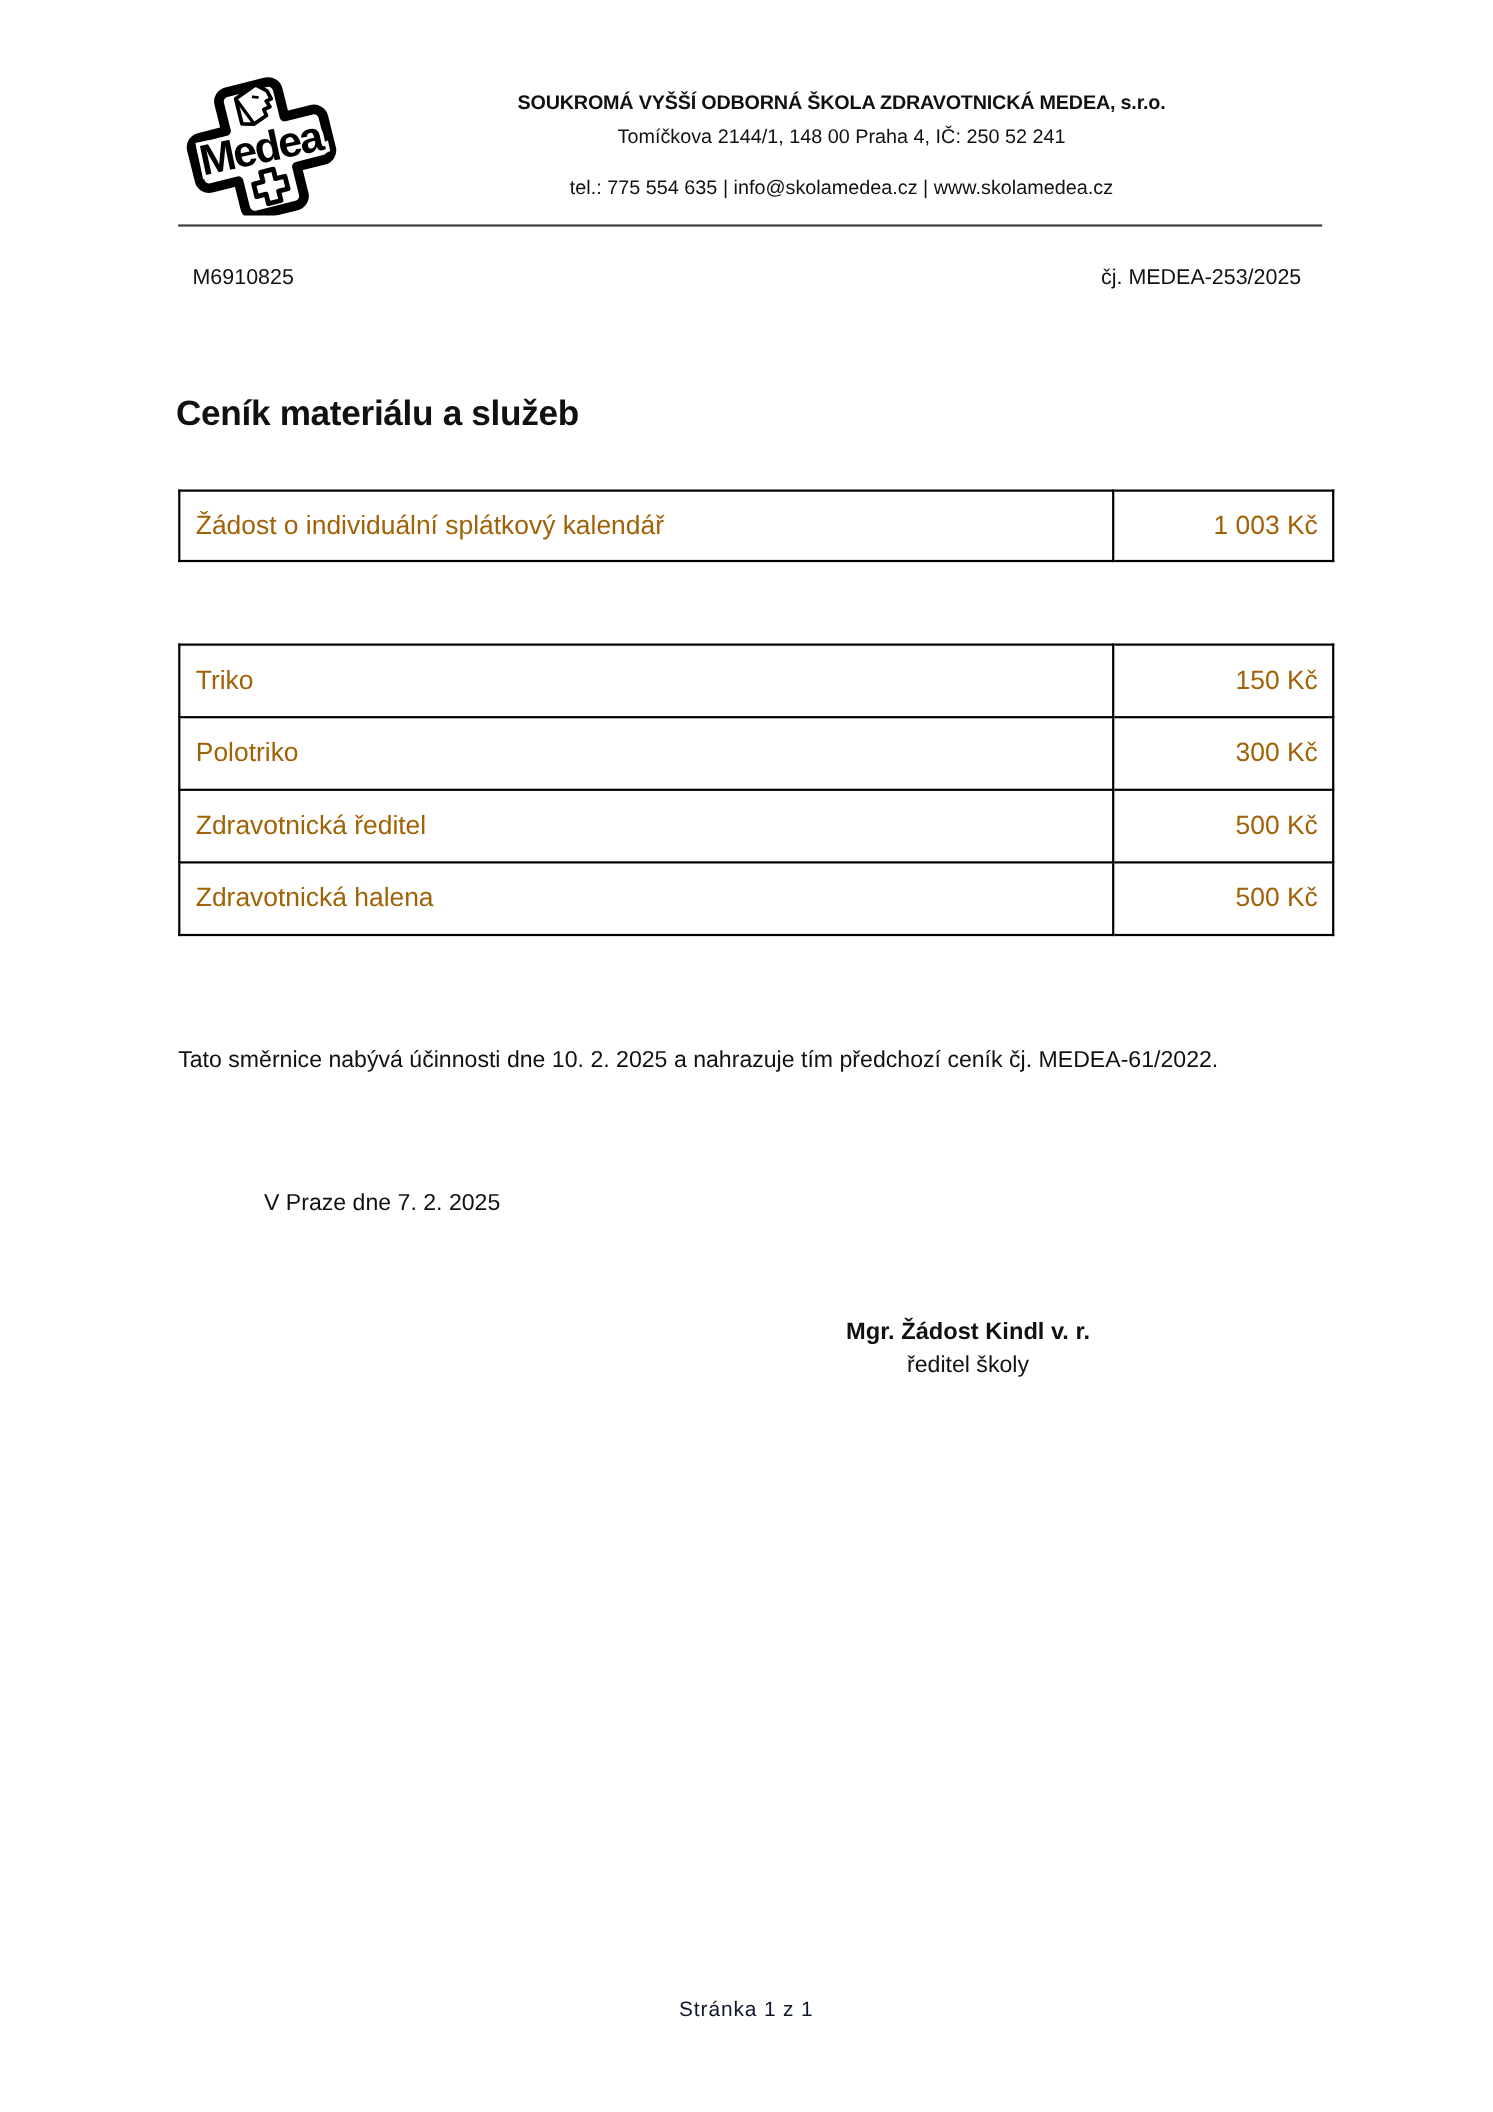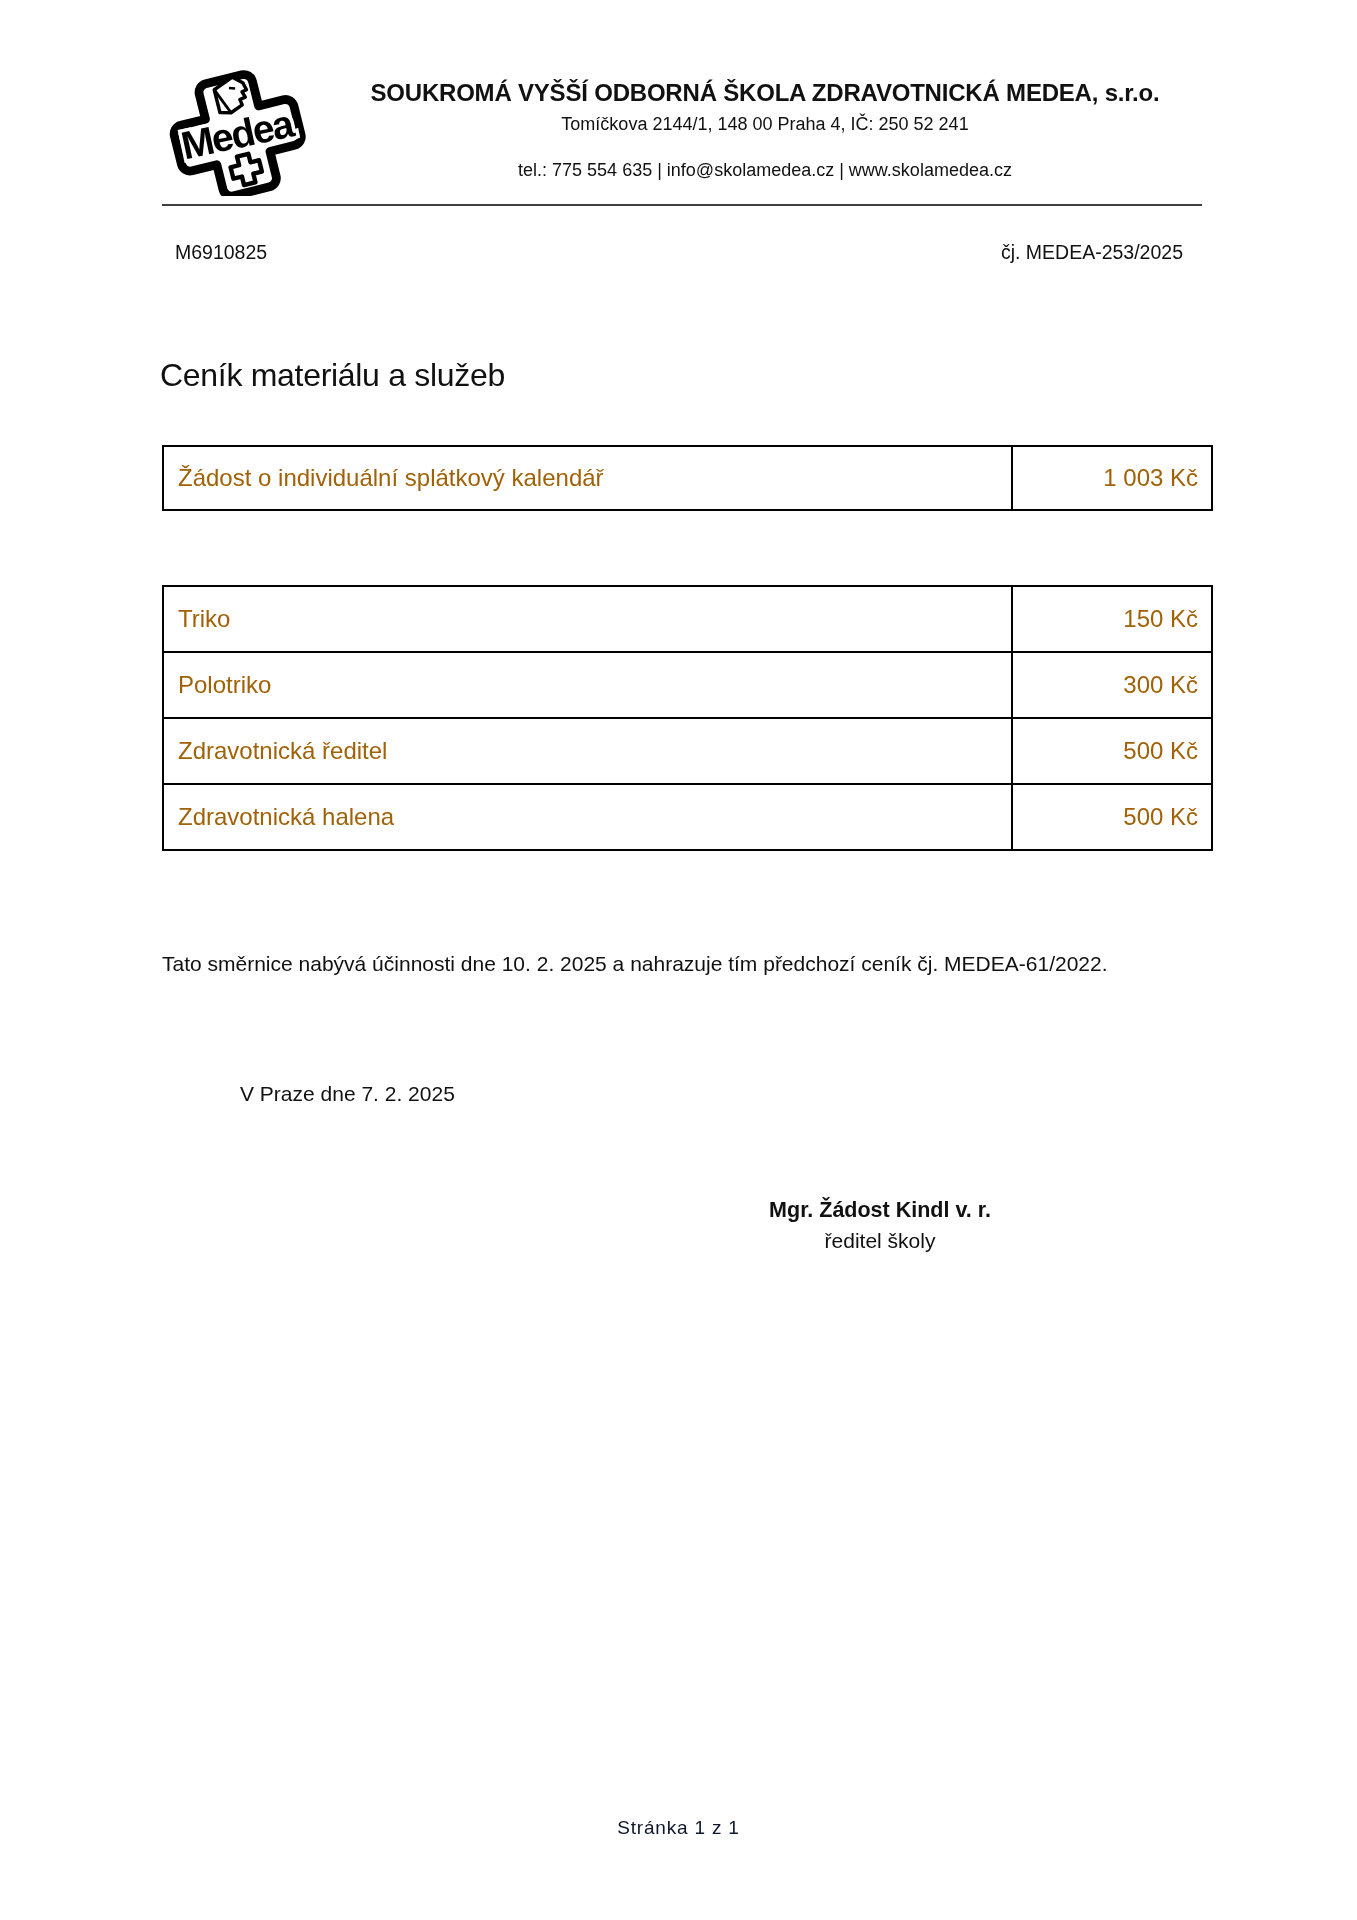--- a/index.html
+++ b/index.html
@@ -10,37 +10,37 @@
     font-family:"Liberation Sans",sans-serif;
     color:#111111;
     overflow:hidden;
   }
   
   .logo{position:absolute;left:163px;top:64px;width:148px;height:132px;}
   .header-text{
     position:absolute;left:320px;top:82px;width:890px;
     text-align:center;
   }
-  .school-name{font-size:24px;font-weight:bold;line-height:22px;letter-spacing:-0.2px;}
+  .school-name{font-size:18px;font-weight:bold;line-height:22px;letter-spacing:-0.2px;}
   .school-address{font-size:18px;line-height:22px;margin-top:9px;}
   .school-contact{font-size:18px;line-height:22px;margin-top:24px;}
   .rule{
     position:absolute;left:162px;top:204px;width:1040px;height:0;
     border-top:2px solid #3f3f3f;
   }
   
   .meta-row{
     position:absolute;left:175px;top:240px;width:1008px;
     display:flex;justify-content:space-between;
     font-size:19.5px;line-height:24px;
   }
   
   .doc-title{
     position:absolute;left:160px;top:336px;
-    font-size:32px;font-weight:normal;letter-spacing:-0.3px;
+    font-size:32px;font-weight:bold;letter-spacing:-0.3px;
   }
   
   .price-table{
     position:absolute;left:162px;width:1051px;
     border-collapse:collapse;table-layout:fixed;
   }
   .table-fees{top:445px;}
   .table-materials{top:585px;}
   .price-table td{
     border:2px solid #000000;

